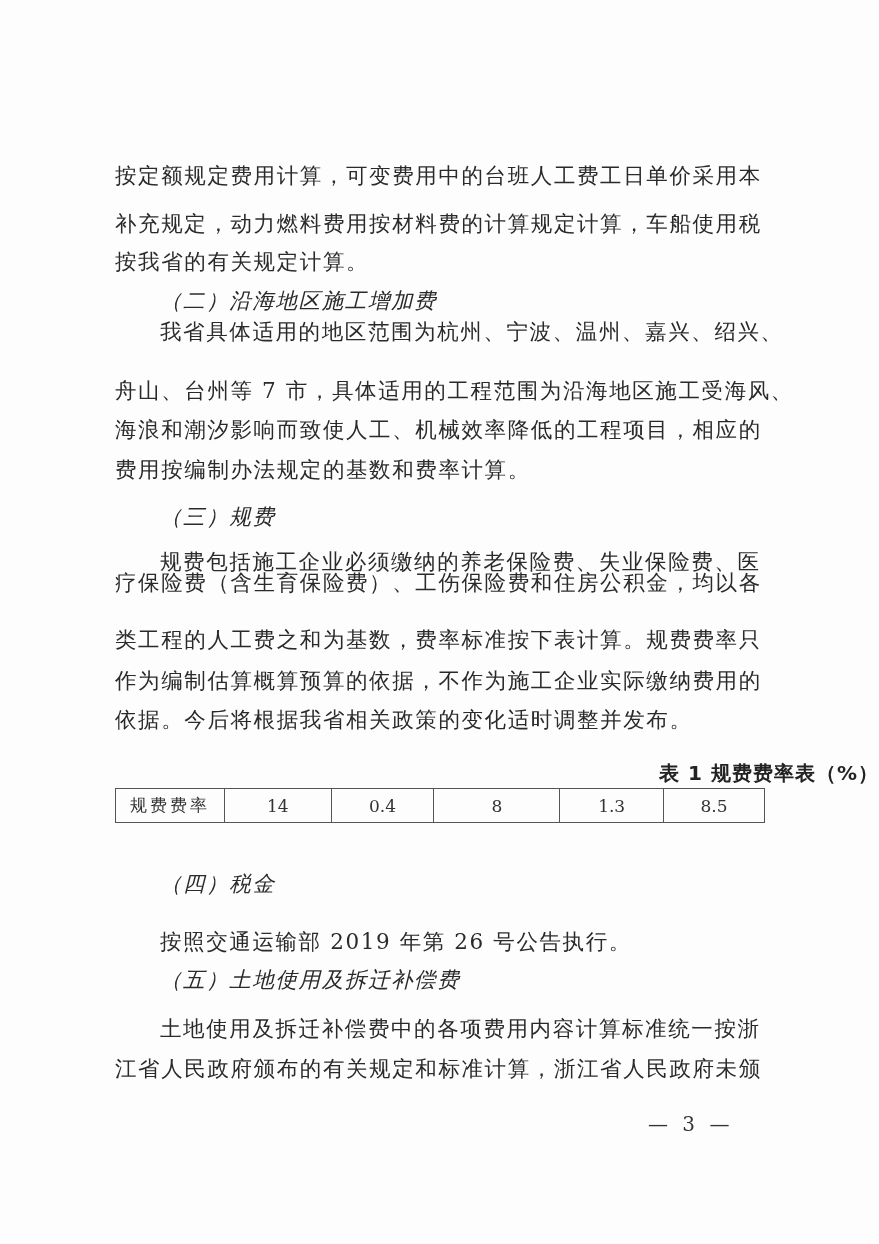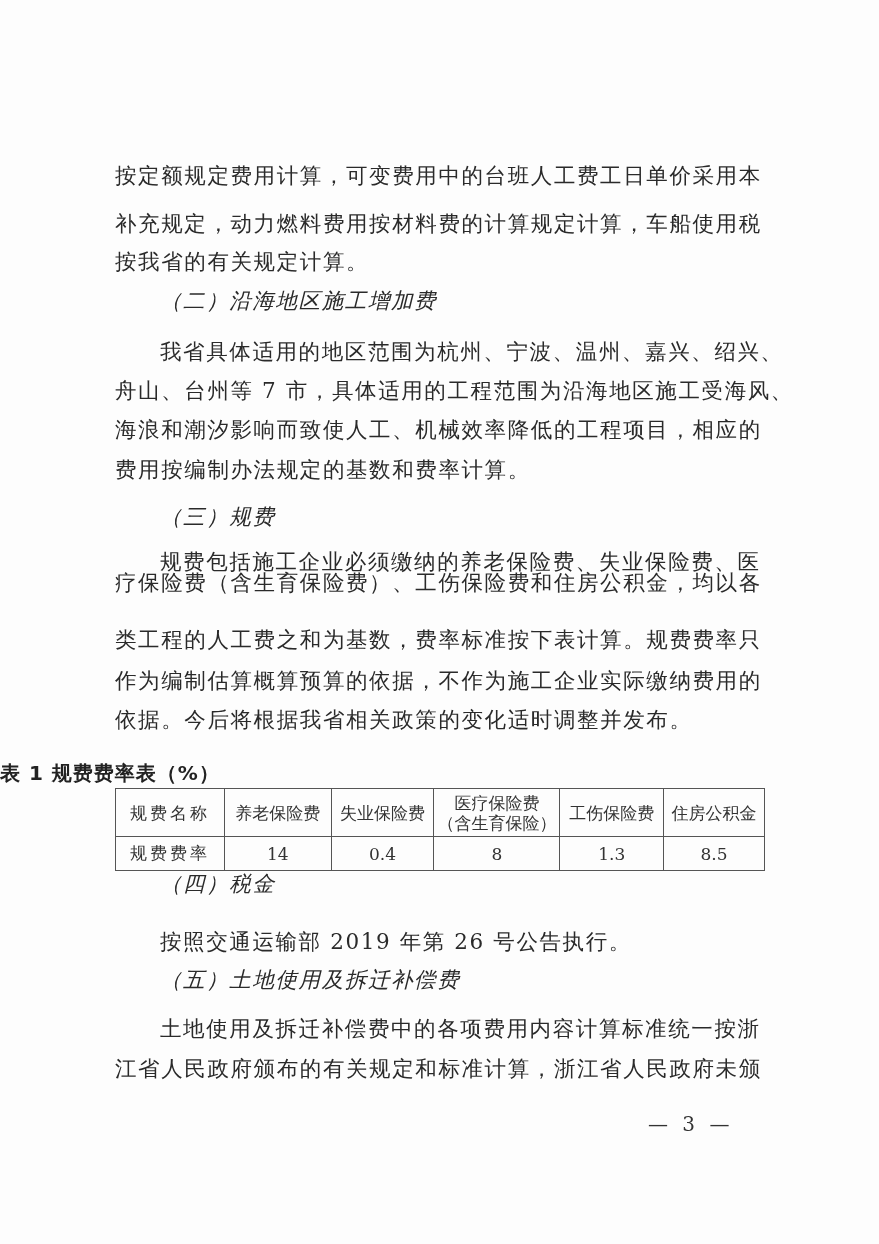--- a/index.html
+++ b/index.html
@@ -8,21 +8,21 @@
     font-family: "DejaVu Serif", "Liberation Serif", serif; color:#2a2a2a;
   }
   .line {
     position:absolute; left:115px; font-size:21.5px; line-height:24px; white-space:nowrap;
     letter-spacing:1.6px;
     text-align:right;
   }
   .indent { left:160px; }
   .heading { left:160px;font-style:italic; }
   .table-title {
-    position:absolute; top:760px; left:0; width:879px; text-align:left;
+    position:absolute; top:760px; left:0; width:879px; text-align:right;
     font-family:"DejaVu Sans","Liberation Sans",sans-serif; font-size:20px; font-weight:bold; color:#222; letter-spacing:1px;
   }
   table.fees {
     position:absolute; left:115px; top:788px; width:650px; border-collapse:collapse;
     font-size:17px; color:#333;
   }
   table.fees td { border:1px solid #555; text-align:center; vertical-align:middle; padding:0; }
   table.fees tr.h td { height:47px; line-height:20px; }
   table.fees tr.v td { height:33px; }
   .page-num { position:absolute; top:1112px; left:648px; font-size:20px; letter-spacing:4px; color:#333; }
@@ -32,21 +32,21 @@
 
 <div>
   <div class="line" style="top:164px">按定额规定费用计算，可变费用中的台班人工费工日单价采用本</div>
   <div class="line" style="top:212px">补充规定，动力燃料费用按材料费的计算规定计算，车船使用税</div>
   <div class="line" style="top:250px">按我省的有关规定计算。</div>
 </div>
 
 <div class="line heading" style="top:289px">（二）沿海地区施工增加费</div>
 
 <div>
-  <div class="line indent" style="top:340px">我省具体适用的地区范围为杭州、宁波、温州、嘉兴、绍兴、</div>
+  <div class="line indent" style="top:320px">我省具体适用的地区范围为杭州、宁波、温州、嘉兴、绍兴、</div>
   <div class="line" style="top:379px">舟山、台州等 7 市，具体适用的工程范围为沿海地区施工受海风、</div>
   <div class="line" style="top:418px">海浪和潮汐影响而致使人工、机械效率降低的工程项目，相应的</div>
   <div class="line" style="top:458px">费用按编制办法规定的基数和费率计算。</div>
 </div>
 
 <div class="line heading" style="top:505px">（三）规费</div>
 
 <div>
   <div class="line indent" style="top:550px">规费包括施工企业必须缴纳的养老保险费、失业保险费、医</div>
   <div class="line" style="top:571px">疗保险费（含生育保险费）、工伤保险费和住房公积金，均以各</div>
@@ -60,31 +60,20 @@
 <table class="fees">
   <colgroup>
     <col style="width:109px">
       <col style="width:107px">
       <col style="width:103px">
     <col style="width:126px">
       <col style="width:104px">
       <col style="width:101px">
   </colgroup>
   <tbody>
-      <tr class="h">
-    <td><span style="letter-spacing:3px">规费名称</span></td>
-    <td>养老保险费</td>
-    <td>失业保险费</td>
-    <td>
-      <div>医疗保险费</div>
-      <div>（含生育保险）</div>
-    </td>
-    <td>工伤保险费</td>
-    <td>住房公积金</td>
-  </tr>
   <tr class="v">
     <td><span style="letter-spacing:3px">规费费率</span></td>
     <td>14</td>
     <td>0.4</td>
     <td>8</td>
     <td>1.3</td>
     <td>8.5</td>
   </tr>
 </tbody>
   </table>

